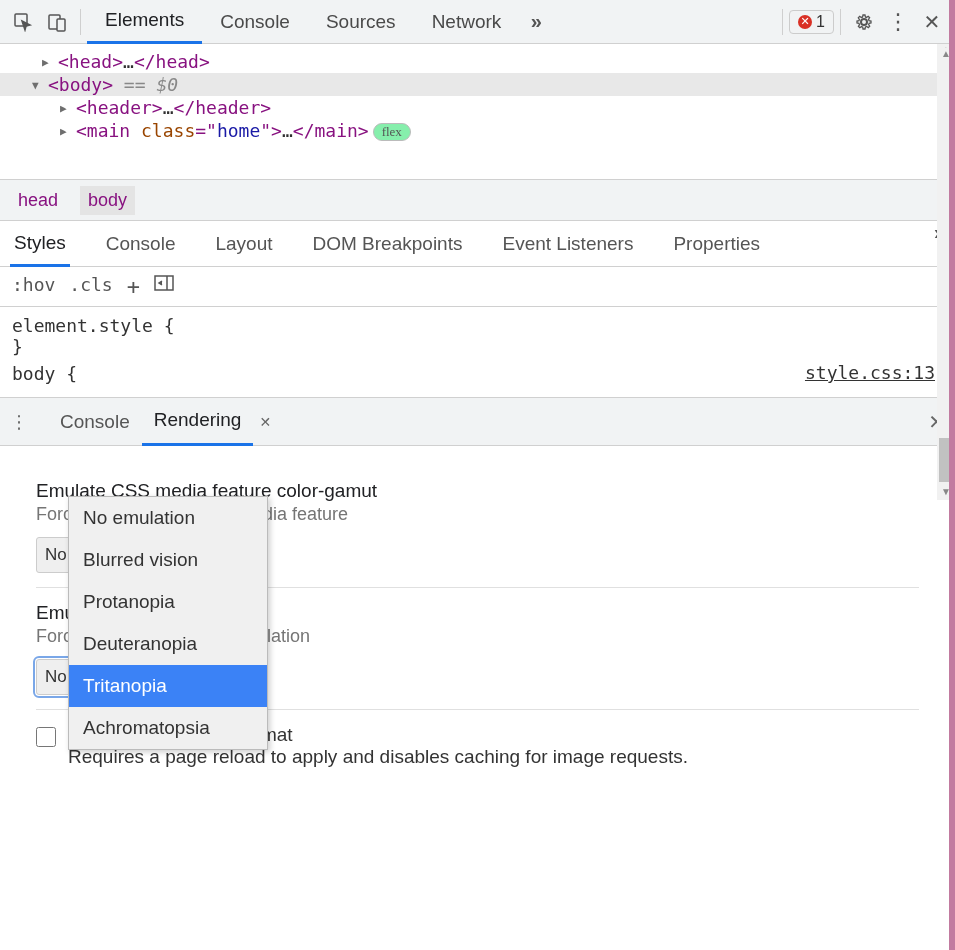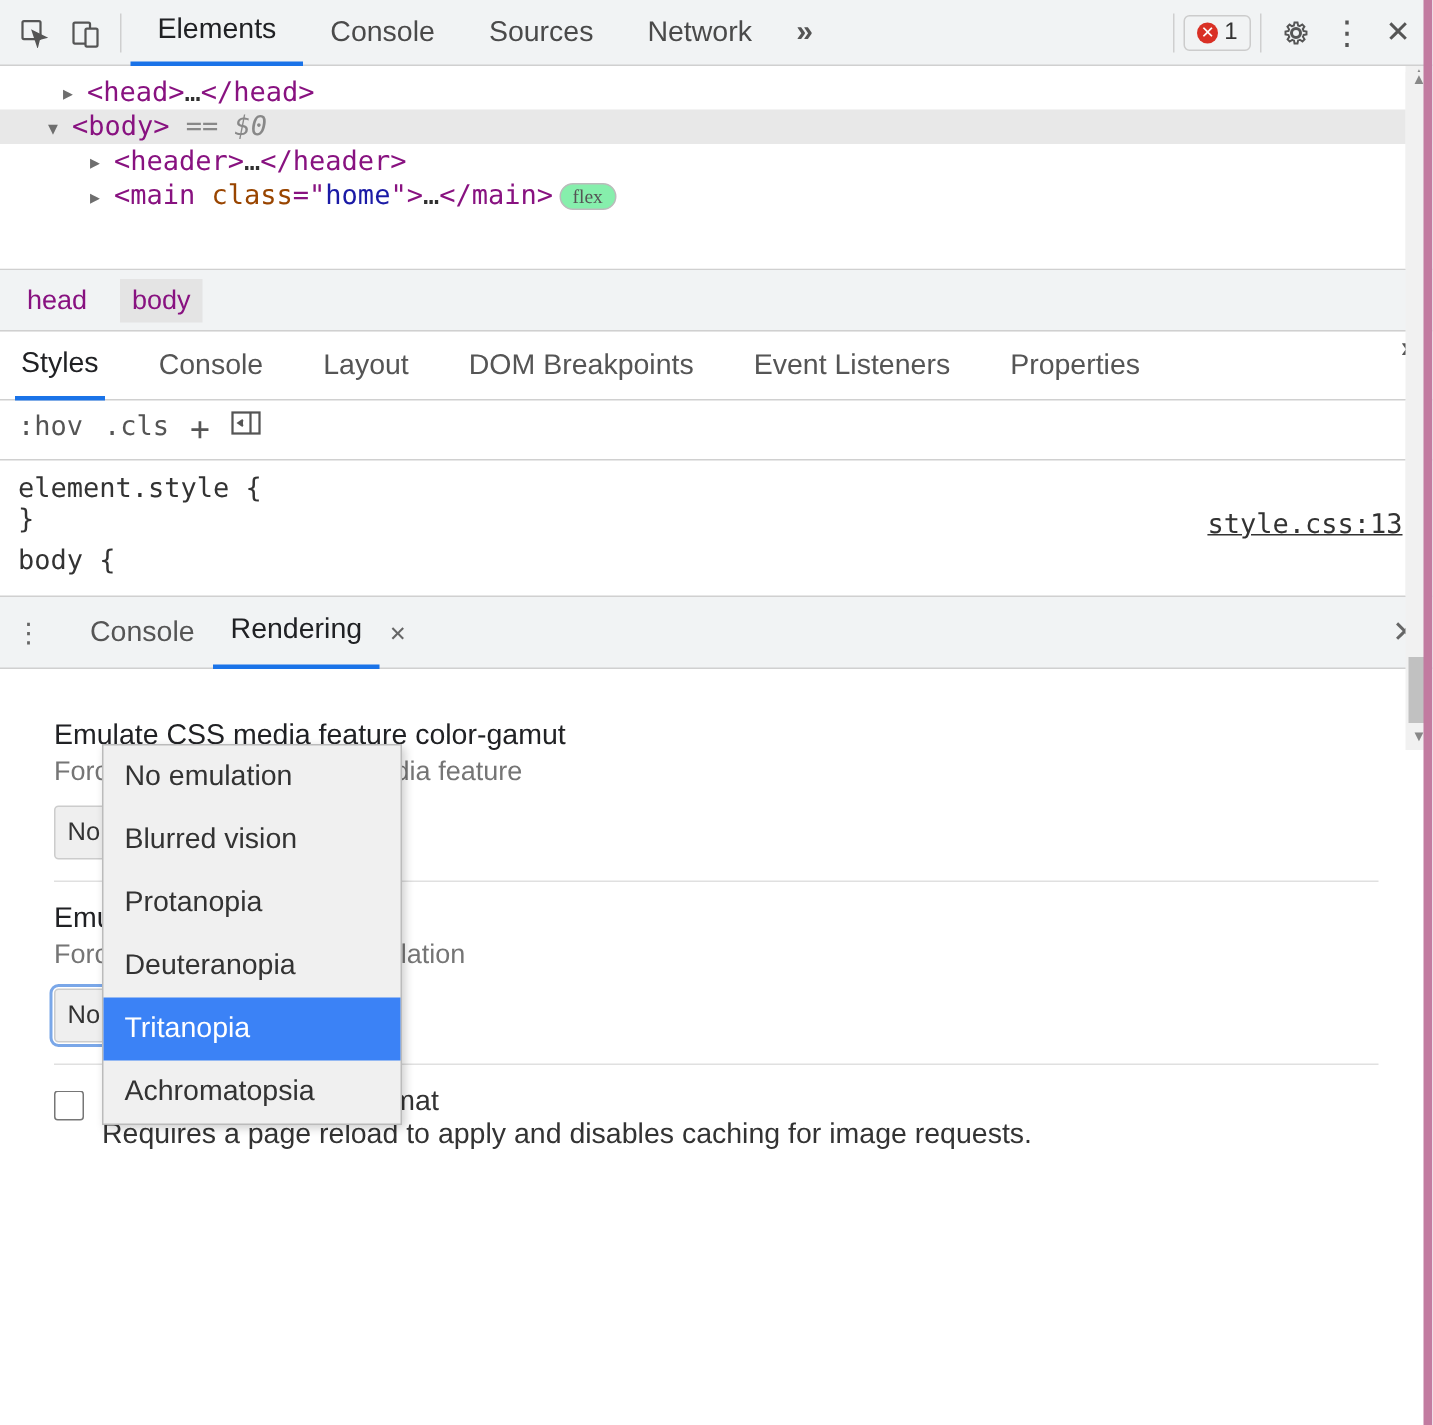--- a/index.html
+++ b/index.html
@@ -32,21 +32,21 @@
 .crumbs .c.active { background: #e4e4e4; }
 .subtabs { display: flex; align-items: flex-start; height: 46px; border-bottom: 1px solid #d0d0d0; padding: 0 10px; gap: 32px; font-size: 19px; }
 .subtabs .t { color: #555; cursor: pointer; padding: 0 4px; height: 46px; display: flex; align-items: center; }
 .subtabs .t.active { color: #202124; border-bottom: 3px solid #1a73e8; }
 .subtabs .more { margin-left: auto; color: #555; font-size: 20px; font-weight: bold; }
 .filterbar { display: flex; align-items: center; height: 40px; border-bottom: 1px solid #d0d0d0; }
 .filterbar input { flex: 1; border: none; padding: 0 12px; font-size: 18px; color: #888; outline: none; height: 100%; background: #fdfdfd; }
 .filterbar .rt { display: flex; gap: 14px; padding: 0 12px; font-family: Consolas, monospace; font-size: 18px; color: #555; }
 .filterbar .rt span { cursor: pointer; }
 .styles { font-family: Consolas, monospace; font-size: 18px; padding: 8px 12px; height: 90px; position: relative; }
-.styles .src { position: absolute; right: 20px; top: 32px; text-decoration: underline; cursor: pointer; }
+.styles .src { position: absolute; right: 20px; top: 55px; text-decoration: underline; cursor: pointer; }
 .drawer { border-top: 1px solid #d0d0d0; }
 .drawerbar { display: flex; align-items: center; height: 48px; background: #f1f3f4; border-bottom: 1px solid #d0d0d0; padding: 0 10px; font-size: 19px; }
 .drawerbar .kebab { width: 20px; color: #666; font-size: 18px; margin-right: 18px; cursor: pointer; }
 .drawerbar .dt { color: #555; padding: 0 12px; height: 48px; display: flex; align-items: center; cursor: pointer; }
 .drawerbar .dt.active { color: #202124; border-bottom: 3px solid #1a73e8; }
 .drawerbar .closex { color: #666; font-size: 14px; margin-left: 6px; cursor: pointer; }
 .drawerbar .right { margin-left: auto; color: #666; font-size: 20px; cursor: pointer; }
 .rendering { padding: 20px 36px; position: relative; font-size: 19px; }
 .setting { padding: 14px 0; border-bottom: 1px solid #e0e0e0; }
 .setting .title { color: #202124; }

